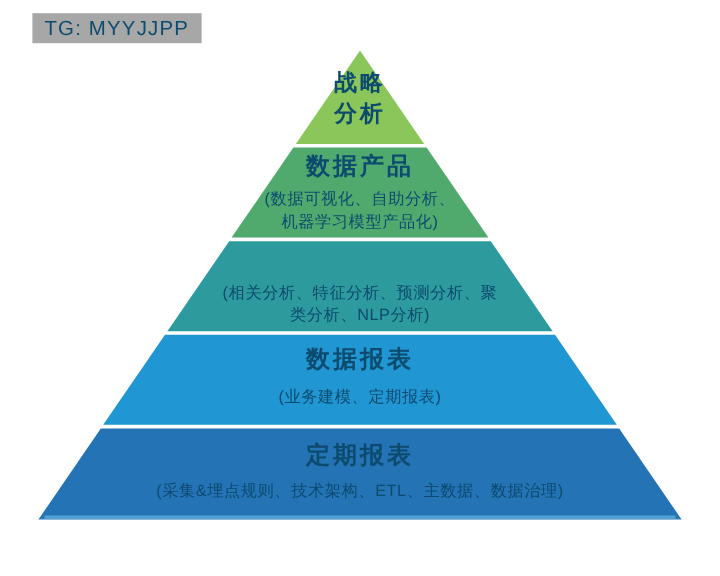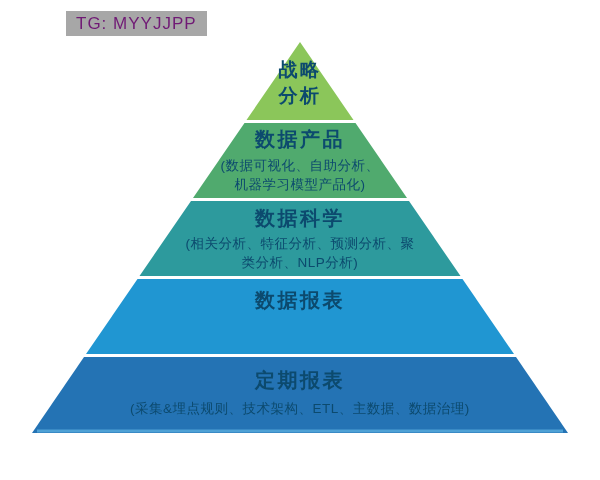--- a/index.html
+++ b/index.html
@@ -4,22 +4,22 @@
 <style>
   html,body { margin:0; padding:0; background:#ffffff; }
   .stage {
     position:relative; width:600px; height:480px; background:#ffffff;
     overflow:hidden; font-family:"Liberation Sans","DejaVu Sans",sans-serif;
   }
   .stage svg { position:absolute; left:0; top:0; }
 
   .badge {
     position:absolute; display:inline-block;
-    color:#701a75; background:#a7a7a7;
-    font-size:17px; line-height:25px; padding:0 10px;margin-left:39px;
+    color:#0c4a6e; background:#a7a7a7;
+    font-size:17px; line-height:25px; padding:0 10px;
   }
   .tg-badge   { left:27px; top:11px; letter-spacing:1px; }
   .site-badge { left:380px; top:441px; width:177px; height:33px;
                 line-height:33px; font-size:20px; text-align:center;
                 letter-spacing:0.5px; padding:0 10px; }
 
   .lvl {
     position:absolute; left:0; width:600px; text-align:center;
     color:#0c4a6e; pointer-events:none;
   }
@@ -58,24 +58,24 @@
 
   <div class="badge tg-badge">TG: MYYJJPP</div>
 
   <div class="lvl lvl-title apex t1">战略
 分析</div>
 
   <div class="lvl lvl-title t2">数据产品</div>
   <div class="lvl lvl-sub s2">(数据可视化、自助分析、
 机器学习模型产品化)</div>
 
-  <div class="lvl lvl-title t3">数据科学</div>
   <div class="lvl lvl-sub s3">(相关分析、特征分析、预测分析、聚
 类分析、NLP分析)</div>
 
   <div class="lvl lvl-title t4">数据报表</div>
+  <div class="lvl lvl-sub s4">(业务建模、定期报表)</div>
 
   <div class="lvl lvl-title t5">定期报表</div>
   <div class="lvl lvl-sub nowrap s5">(采集&amp;埋点规则、技术架构、ETL、主数据、数据治理)</div>
 
 
 
 </div>
 
 </body></html>

